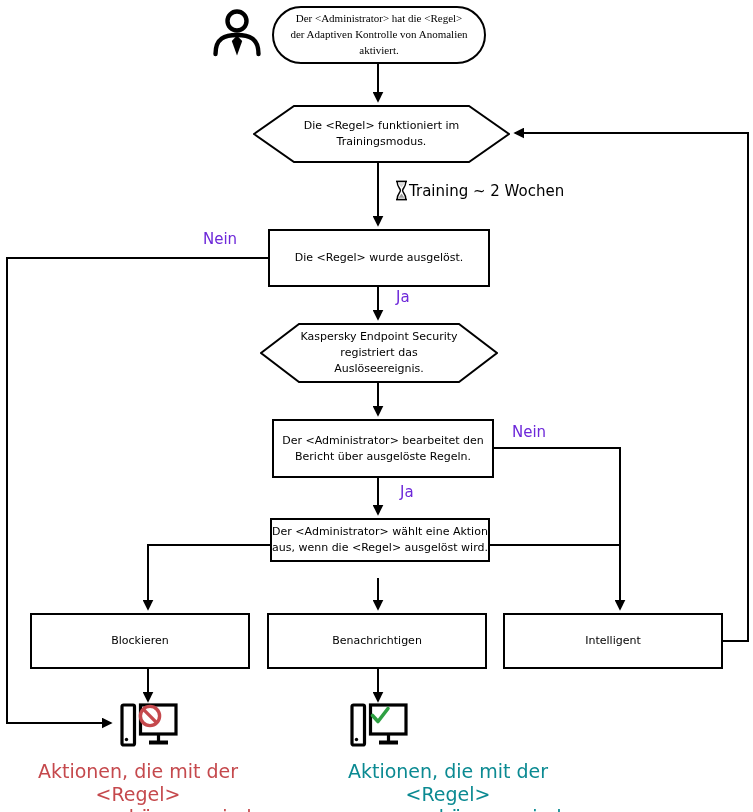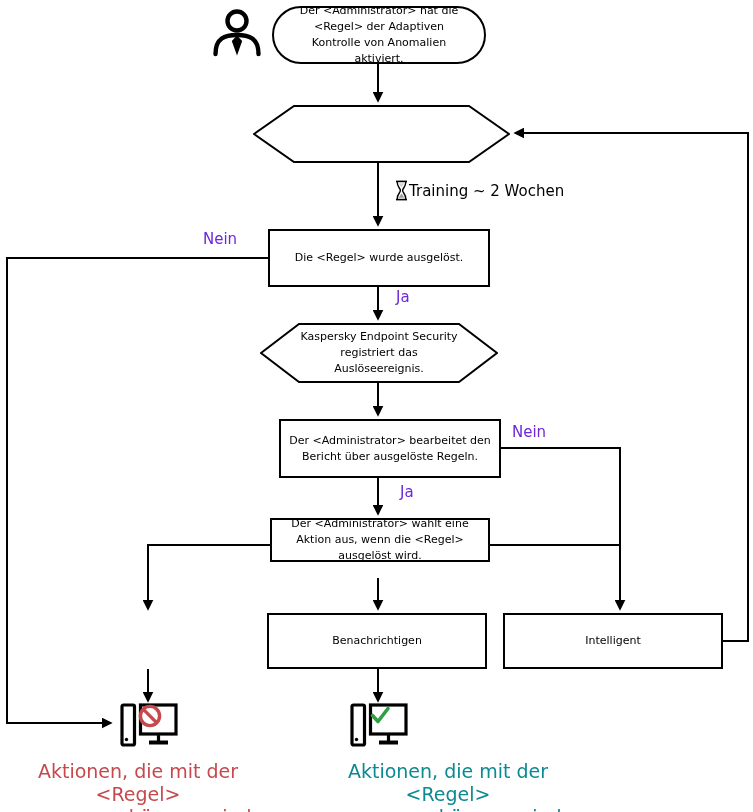--- a/index.html
+++ b/index.html
@@ -1,22 +1,22 @@
 <!DOCTYPE html>
 <html><head>
 <meta charset="utf-8">
 <style>
   html,body{margin:0;padding:0;background:#fff;}
   body{width:753px;height:812px;font-family:"DejaVu Sans","Liberation Sans",sans-serif;color:#000;}
   .stage{position:relative;width:753px;height:812px;overflow:hidden;background:#fff;}
   svg.wires{position:absolute;left:0;top:0;width:753px;height:812px;}
   .node{position:absolute;display:flex;align-items:center;justify-content:center;
         text-align:center;font-size:11px;line-height:1.45;color:#000;box-sizing:border-box;}
-  .rect{background:#fff;border:2px solid #000;padding:0 8px;}
-  .stadium{background:#fff;border:2px solid #000;border-radius:29px;padding:0 14px;}
+  .rect{background:#fff;border:2px solid #000;padding:0 0;}
+  .stadium{background:#fff;border:2px solid #000;border-radius:29px;padding:0 14px;font-family:Liberation Serif, serif;}
   .hex{background:transparent;border:none;padding:0;}
   .hex svg{position:absolute;left:0;top:0;width:100%;height:100%;}
   .hex span{position:relative;padding:0 34px;}
   .elabel{position:absolute;font-size:15px;color:#6d28d9;white-space:nowrap;}
   .training-row{position:absolute;left:394px;top:180px;display:flex;align-items:center;}
   .training-row .elabel-text{font-size:15px;color:#000;white-space:nowrap;}
   .caption{position:absolute;font-size:19px;line-height:23px;text-align:center;}
   .caption.forbidden{left:8px;top:760px;width:260px;color:#C5494D;}
   .caption.allowed{left:318px;top:760px;width:260px;color:#0B8A92;}
   .icon{position:absolute;}
@@ -58,20 +58,21 @@
   </div>
 
   <div class="node stadium" style="left:272px;top:6px;width:214px;height:58px;">
     <span>Der &lt;Administrator&gt; hat die &lt;Regel&gt; der Adaptiven Kontrolle von Anomalien aktiviert.</span>
   </div>
 
   <div class="node hex" style="left:253px;top:105px;width:257px;height:58px;">
     <svg viewBox="0 0 257 58">
       <polygon points="1,29 41,1 216,1 256,29 216,57 41,57" fill="#fff" stroke="#000" stroke-width="2"></polygon>
     </svg>
+    <span>Die &lt;Regel&gt; funktioniert im Trainingsmodus.</span>
   </div>
 
   <div class="training-row">
     <svg width="15" height="21" viewBox="0 0 15 21">
       <path d="M2,1.4 H13" stroke="#000" stroke-width="1.6" fill="none"></path>
       <path d="M2,19.6 H13" stroke="#000" stroke-width="1.6" fill="none"></path>
       <path d="M3.2,2 C3.2,7.2 6.4,8.2 6.4,10.5 C6.4,12.8 3.2,13.8 3.2,19" stroke="#000" stroke-width="1.4" fill="none"></path>
       <path d="M11.8,2 C11.8,7.2 8.6,8.2 8.6,10.5 C8.6,12.8 11.8,13.8 11.8,19" stroke="#000" stroke-width="1.4" fill="none"></path>
       <path d="M4.6,17.8 H10.4 L7.5,13.6 z" fill="#9a9a9a"></path>
       <path d="M4.4,3.2 H10.6 L7.5,7.4 z" fill="#d7d7d7"></path>
@@ -86,31 +87,34 @@
   <div class="elabel" style="left:203px;top:230px;">Nein</div>
   <div class="elabel" style="left:396px;top:288px;">Ja</div>
 
   <div class="node hex" style="left:260px;top:323px;width:238px;height:60px;">
     <svg viewBox="0 0 238 60">
       <polygon points="1,30 39,1 199,1 237,30 199,59 39,59" fill="#fff" stroke="#000" stroke-width="2"></polygon>
     </svg>
     <span>Kaspersky Endpoint Security registriert das Auslöseereignis.</span>
   </div>
 
-  <div class="node rect" style="left:279px;top:419px;width:222px;height:59px;">
+  <div class="node rect" style="left:272px;top:419px;width:222px;height:59px;">
     <span>Der &lt;Administrator&gt; bearbeitet den Bericht über ausgelöste Regeln.</span>
   </div>
 
   <div class="elabel" style="left:512px;top:423px;">Nein</div>
   <div class="elabel" style="left:400px;top:483px;">Ja</div>
 
   <div class="node rect" style="left:270px;top:518px;width:220px;height:44px;">
     <span>Der &lt;Administrator&gt; wählt eine Aktion aus, wenn die &lt;Regel&gt; ausgelöst wird.</span>
   </div>
 
+  <div class="node rect" style="left:30px;top:613px;width:220px;height:56px;">
+    <span>Blockieren</span>
+  </div>
   <div class="node rect" style="left:267px;top:613px;width:220px;height:56px;">
     <span>Benachrichtigen</span>
   </div>
   <div class="node rect" style="left:503px;top:613px;width:220px;height:56px;">
     <span>Intelligent</span>
   </div>
 
   <div class="icon" style="left:120px;top:703px;width:58px;height:48px;">
     <svg viewBox="0 0 58 48" width="58" height="48">
       <rect x="2" y="2" width="12.5" height="40" rx="1.5" fill="#fff" stroke="#000" stroke-width="3.2"></rect>

